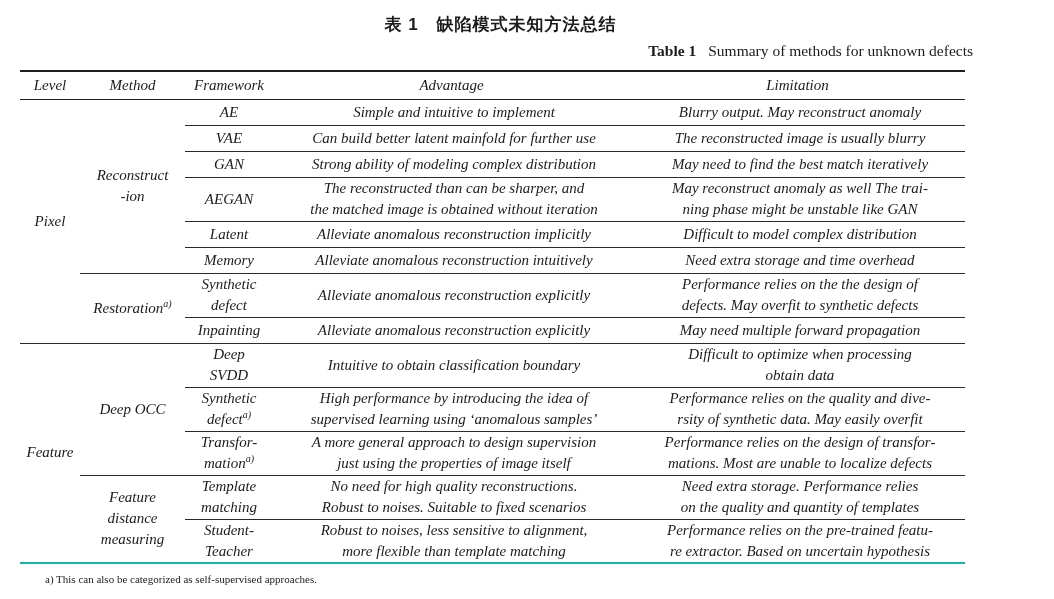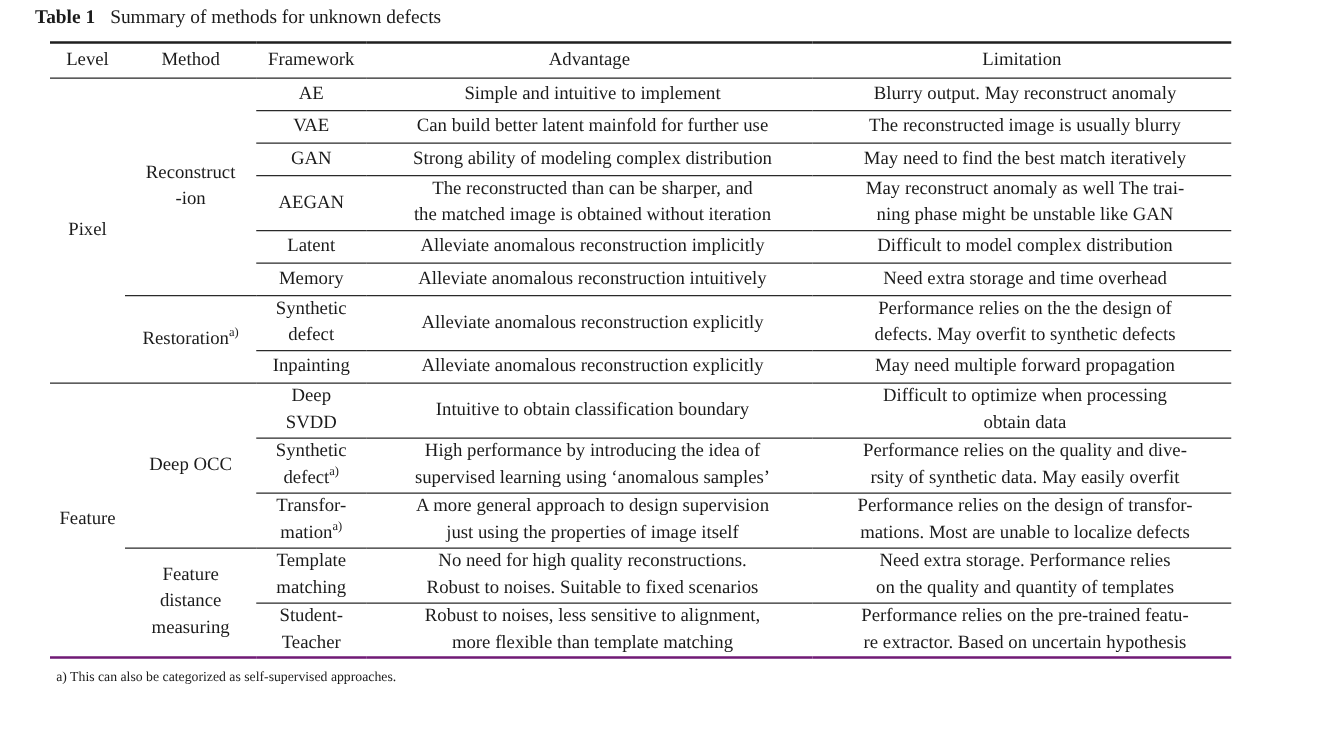--- a/index.html
+++ b/index.html
@@ -15,32 +15,33 @@
 
   .caption-cn {
     width: 945px; margin: 0 0 0 28px; padding-top: 13px;
     text-align: center;
     font-family: "Liberation Sans", "DejaVu Sans", sans-serif;
     font-weight: bold; font-size: 17px; line-height: 24px;
     letter-spacing: 1px;
   }
   .caption-en {
     width: 945px; margin: 2px 0 0 28px;
-    text-align: left;
+    text-align: right;
     font-size: 15.5px; line-height: 23px;
   }
   .caption-en .cap-label { font-weight: bold; margin-right: 12px; }
 
   table.summary {
-    margin-left: 40px; margin-top: 8px;
+    margin-left: 20px; margin-top: 8px;
     width: 945px;
     border-collapse: collapse;
     table-layout: fixed;
     border-top: 2.5px solid #1f1f1f;
-    border-bottom: 2px solid #701a75;
+    border-bottom: 2px solid #14b8a6;
+    font-style: italic;
   }
   col.c-level { width: 60px; }
   col.c-method { width: 105px; }
   col.c-framework { width: 88px; }
   col.c-advantage { width: 357px; }
   col.c-limitation { width: 335px; }
 
   th, td {
     padding: 0;
     font-size: 15px;
@@ -64,20 +65,21 @@
   .footnote {
     margin: 5px 0 0 45px;
     font-size: 11px; line-height: 20px;
   }
 </style>
 </head>
 <body>
 
 <div class="page">
 
+  <div class="caption-cn">表 1　缺陷模式未知方法总结</div>
 
   <div class="caption-en">
     <span class="cap-label">Table 1</span><span>Summary of methods for unknown defects</span>
   </div>
 
   <table class="summary">
     <colgroup>
       <col class="c-level">
         <col class="c-method">
         <col class="c-framework">

